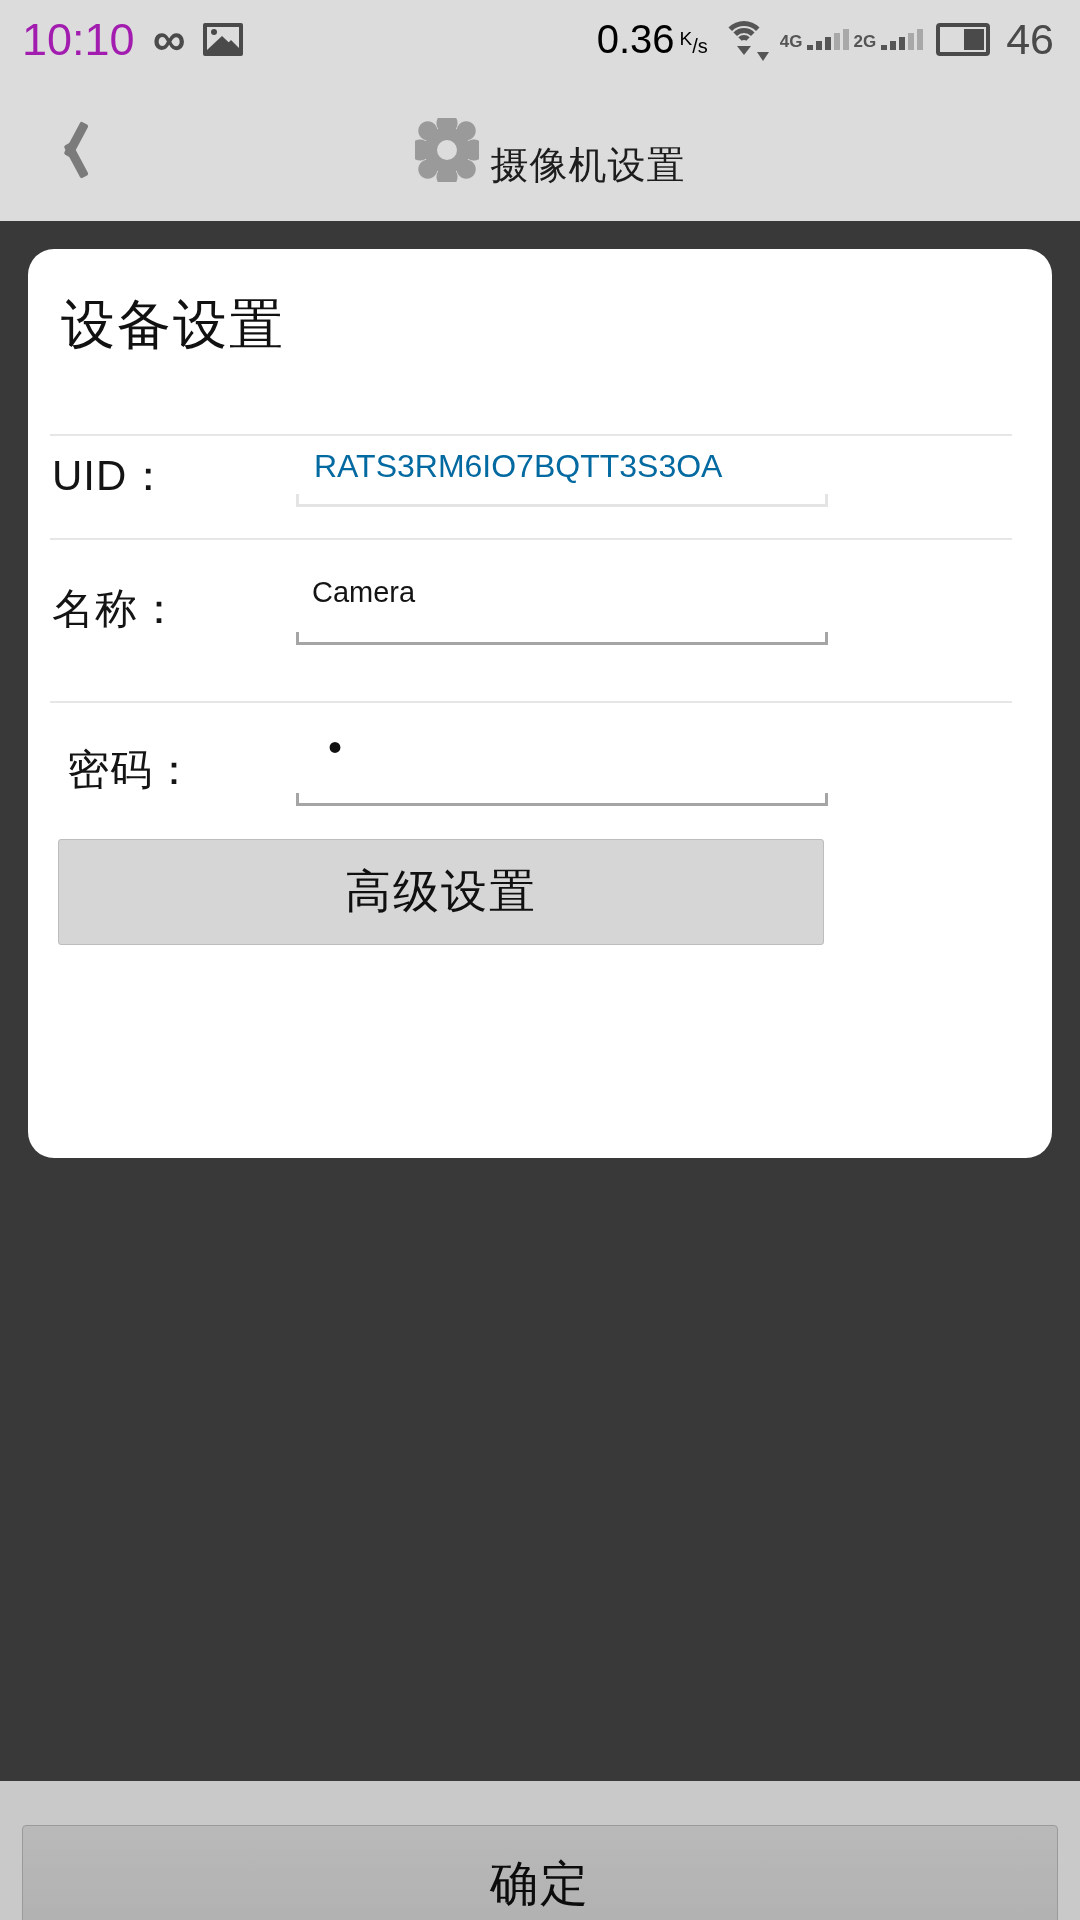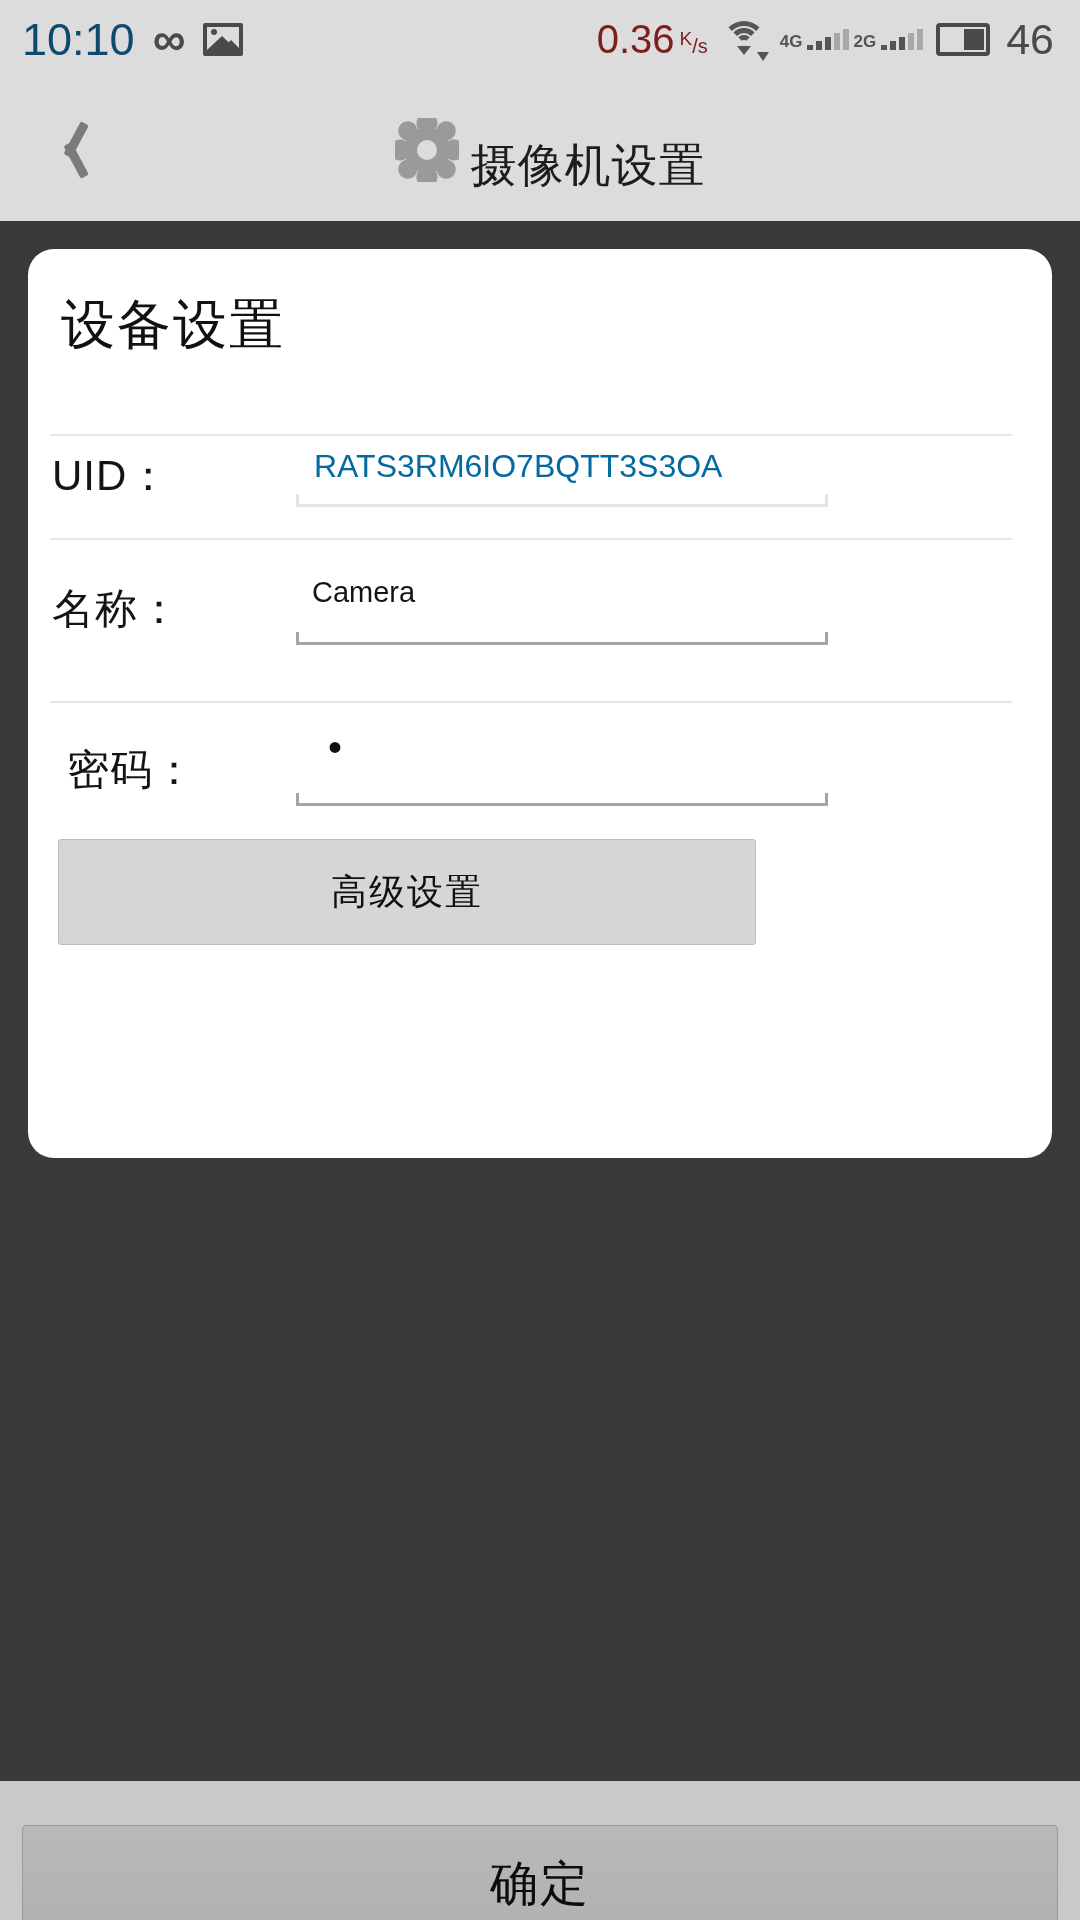--- a/index.html
+++ b/index.html
@@ -13,21 +13,21 @@
   
   .status-bar{
     position:absolute; top:0; left:0;
     width:1080px; height:78px;
     background:#dcdcdc;
     display:flex; align-items:center;
     padding:0 26px 0 22px;
     color:#4a4a4a;
   }
   .sb-left{ display:flex; align-items:center; gap:18px; }
-  .sb-clock{ font-size:45px; letter-spacing:0px; color:#0c4a6e; line-height:1; }
+  .sb-clock{ font-size:45px; letter-spacing:0px; color:#a21caf; line-height:1; }
   .sb-infinity{ font-size:46px; line-height:1; color:#4a4a4a; font-weight:600; }
   .sb-gallery{ width:40px; height:33px; position:relative; }
   .sb-gallery .frame{
     position:absolute; inset:0;
     border:4px solid #4a4a4a; border-radius:2px;
     background:#4a4a4a;
   }
   .sb-gallery .inner{
     position:absolute; left:4px; top:4px; right:4px; bottom:4px;
     background:#dcdcdc; overflow:hidden;
@@ -41,21 +41,21 @@
     position:absolute; right:-4px; bottom:0; width:0; height:0;
     border-left:12px solid transparent; border-right:12px solid transparent;
     border-bottom:12px solid #4a4a4a;
   }
   .sb-gallery .sun{
     position:absolute; left:4px; top:2px; width:6px; height:6px;
     border-radius:50%; background:#4a4a4a;
   }
   .sb-spacer{ flex:1; }
   .sb-right{ display:flex; align-items:center; gap:13px; }
-  .sb-speed{ font-size:40px; color:#7f1d1d; display:flex; align-items:baseline; }
+  .sb-speed{ font-size:40px; color:#000000; display:flex; align-items:baseline; }
   .sb-speed .unit{
     font-size:20px; margin-left:5px; line-height:1;
     display:inline-block;
   }
   .sb-speed .unit sup{ font-size:19px; }
   .wifi{ position:relative; width:46px; height:40px; }
   .wifi .arc{
     position:absolute; left:50%; transform:translateX(-50%);
     border:5px solid #555; border-bottom-color:transparent;
     border-left-color:transparent; border-right-color:transparent;
@@ -124,21 +124,21 @@
   }
   .gear-icon .ring{
     position:absolute; left:9px; top:9px; width:46px; height:46px;
     border-radius:50%; background:#9a9a9a;
   }
   .gear-icon .hole2{
     position:absolute; left:16px; top:16px; width:32px; height:32px;
     border-radius:50%; border:6px solid #9a9a9a; background:#dcdcdc;
     box-sizing:border-box;
   }
-  .title-text{ font-size:46px; color:#1d1d1d; letter-spacing:1px;margin-top:32px; }
+  .title-text{ font-size:38px; color:#1d1d1d; letter-spacing:1px;margin-top:32px; }
 
   
   .content{
     position:absolute; top:221px; left:0;
     width:1080px; height:1480px;
     background:#3a3939;
   }
 
   
   .card{
@@ -188,26 +188,26 @@
     position:absolute; left:286px; top:199px;
     font-size:32px; color:#0369a1; letter-spacing:0px; white-space:nowrap;
   }
   .pw-dot{
     position:absolute; left:300px; top:478px;
     font-size:40px; color:#111; line-height:1;
   }
 
   .adv-button{
     position:absolute; left:30px; top:590px;
-    width:698px; height:106px;
+    width:766px; height:106px;
     background:#d6d6d6;
     border:1px solid #bdbdbd;
     border-radius:3px;
     display:flex; align-items:center; justify-content:center;
-    font-size:36px; color:#101010; letter-spacing:2px;
+    font-size:46px; color:#101010; letter-spacing:2px;
     cursor:pointer;
   }
 
   
   .bottom-bar{
     position:absolute; left:0; top:1781px;
     width:1080px; height:219px;
     background:#c9c9c9;
     display:flex; align-items:flex-start;
     padding:44px 22px 0 22px; gap:22px;

